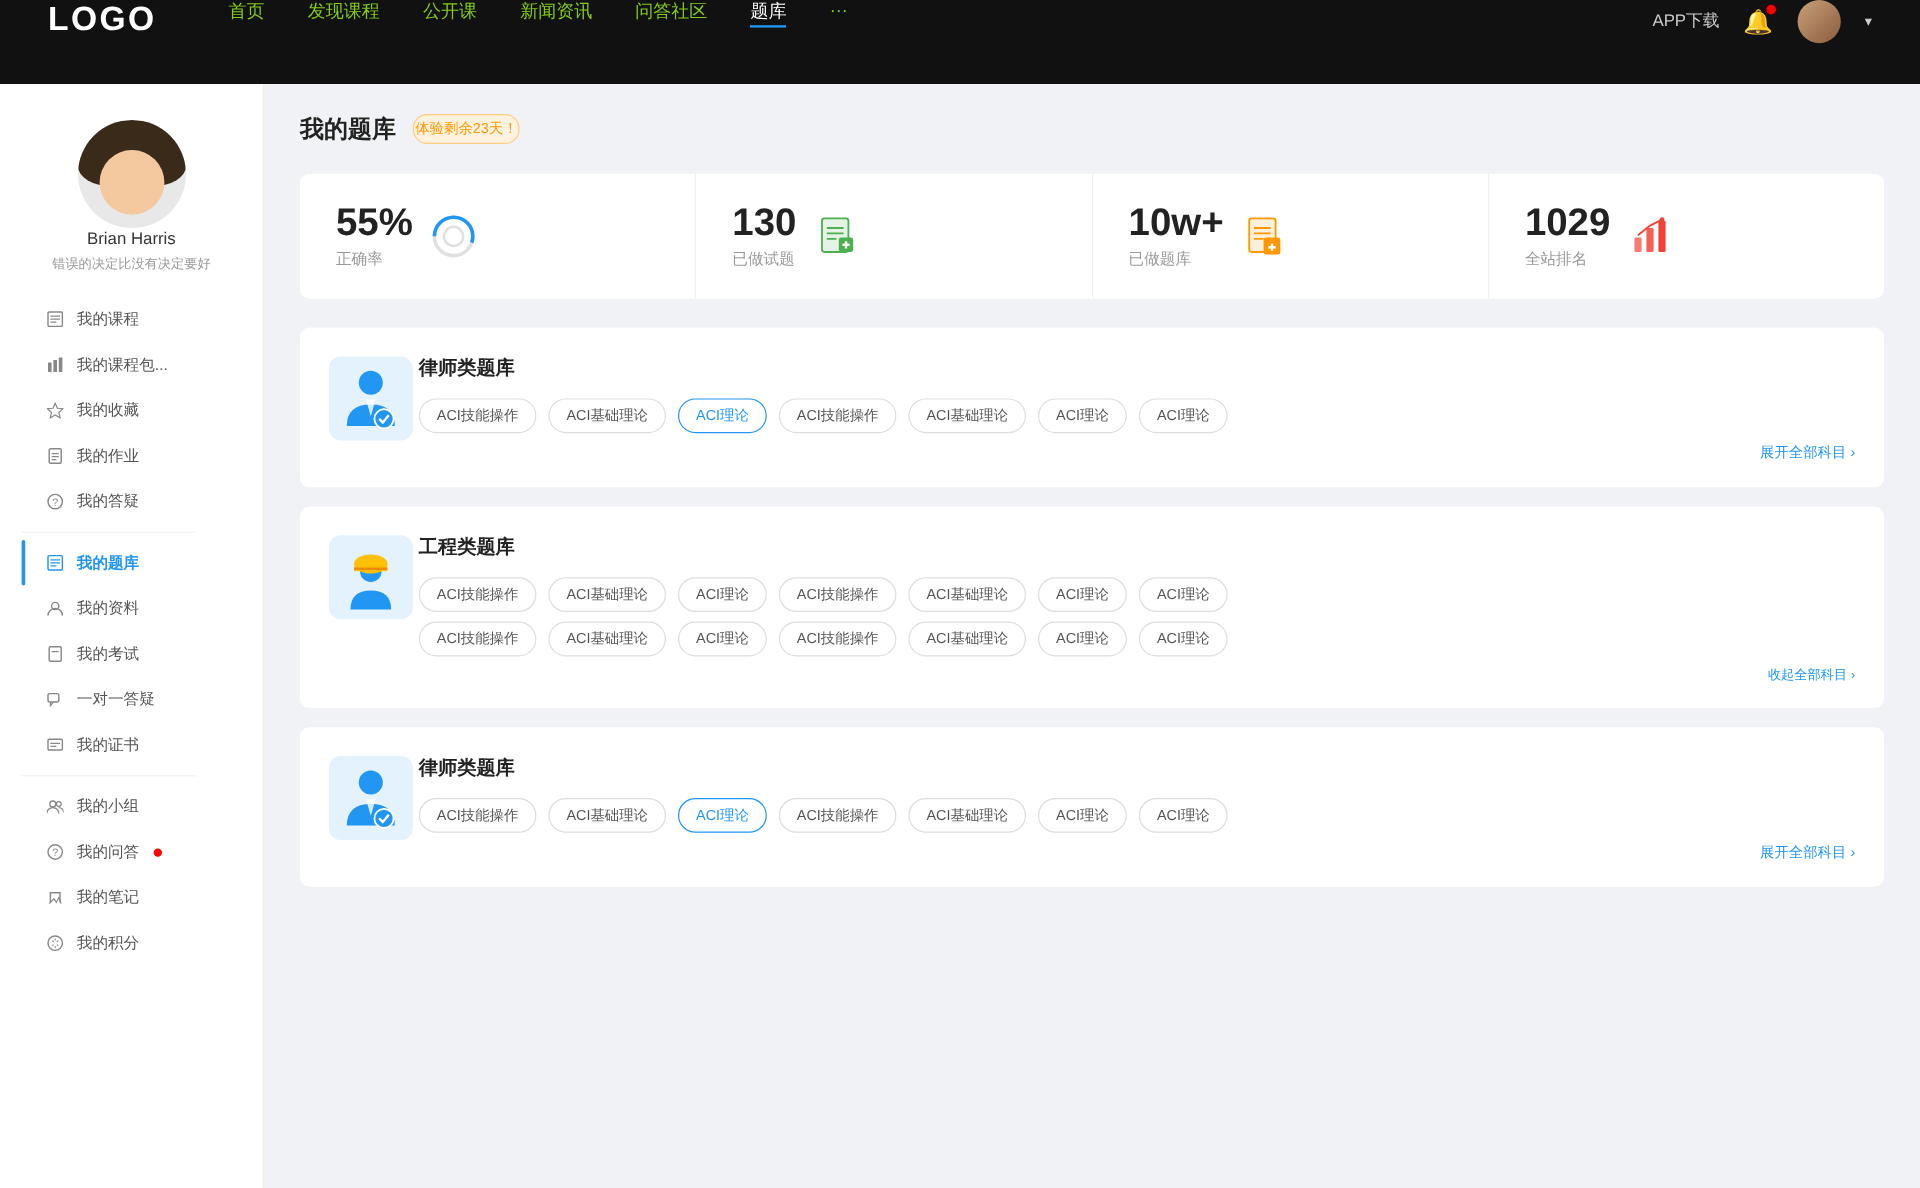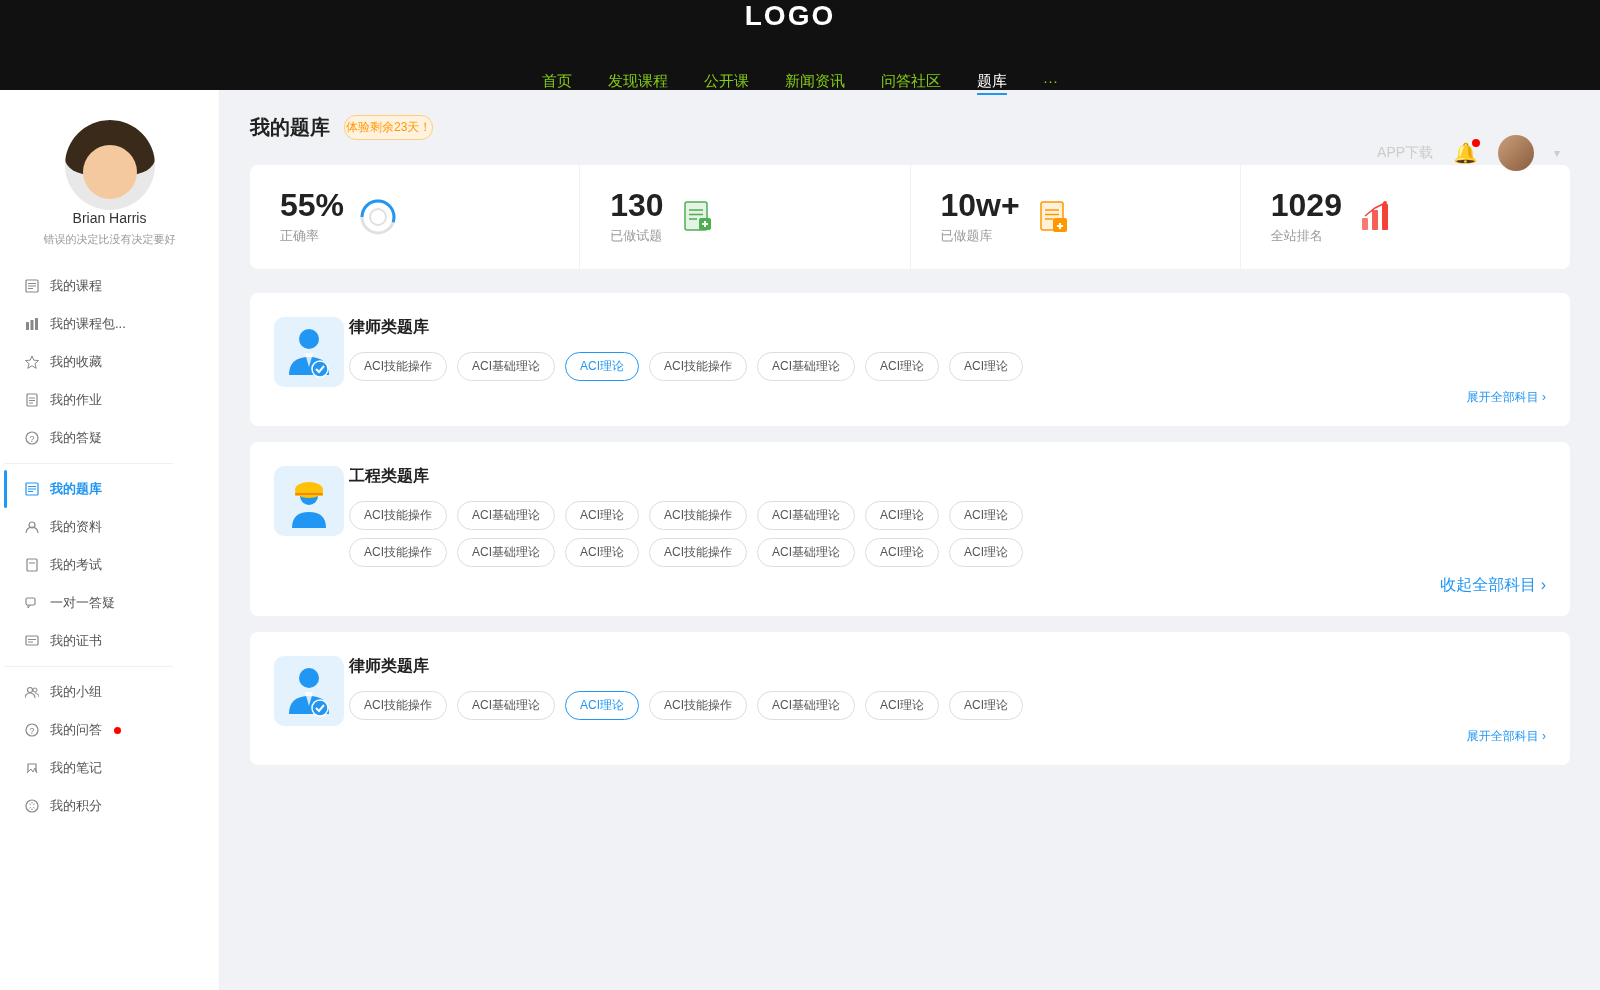--- a/index.html
+++ b/index.html
@@ -1,27 +1,26 @@
 <!DOCTYPE html>
 <html><head>
   <meta charset="utf-8">
   <style>
     * { box-sizing: border-box; margin: 0; padding: 0; }
     body { font-family: -apple-system, BlinkMacSystemFont, 'PingFang SC', 'Microsoft YaHei', sans-serif; background: #f0f2f5; min-height: 990px; }
 
     
     .navbar {
       background: #111;
-      height: 90px;
-      display: flex;
-      align-items: center;
+      height: 70px;
+      display: flex;
+      align-items: flex-start;
       padding: 0 40px;
       gap: 40px;
       position: relative;
-      flex-direction: column;
     }
     .navbar-logo {
       color: white;
       font-size: 28px;
       font-weight: bold;
       letter-spacing: 2px;
       margin-right: 20px;
     }
     .navbar-menu {
       display: flex;
@@ -128,21 +127,21 @@
       padding: 0 15px;
     }
     .sidebar-divider {
       width: 80%;
       height: 1px;
       background: #f0f0f0;
       margin: 6px 0;
     }
     .sidebar-menu {
       width: 100%;
-      padding: 0 4px;
+      padding: 0 18px;
     }
     .sidebar-menu-item {
       display: flex;
       align-items: center;
       gap: 10px;
       padding: 10px 20px;
       font-size: 13px;
       color: #555;
       cursor: pointer;
       border-radius: 4px;
@@ -316,21 +315,21 @@
       background: white;
     }
     .expand-link {
       font-size: 12px;
       color: #2196f3;
       cursor: pointer;
       text-align: right;
       margin-top: 8px;
     }
     .collapse-link {
-      font-size: 16px;
+      font-size: 11px;
       color: #2196f3;
       cursor: pointer;
       text-align: right;
       margin-top: 8px;
     }
   </style>
 </head>
 <body>
 
 <nav class="navbar">

